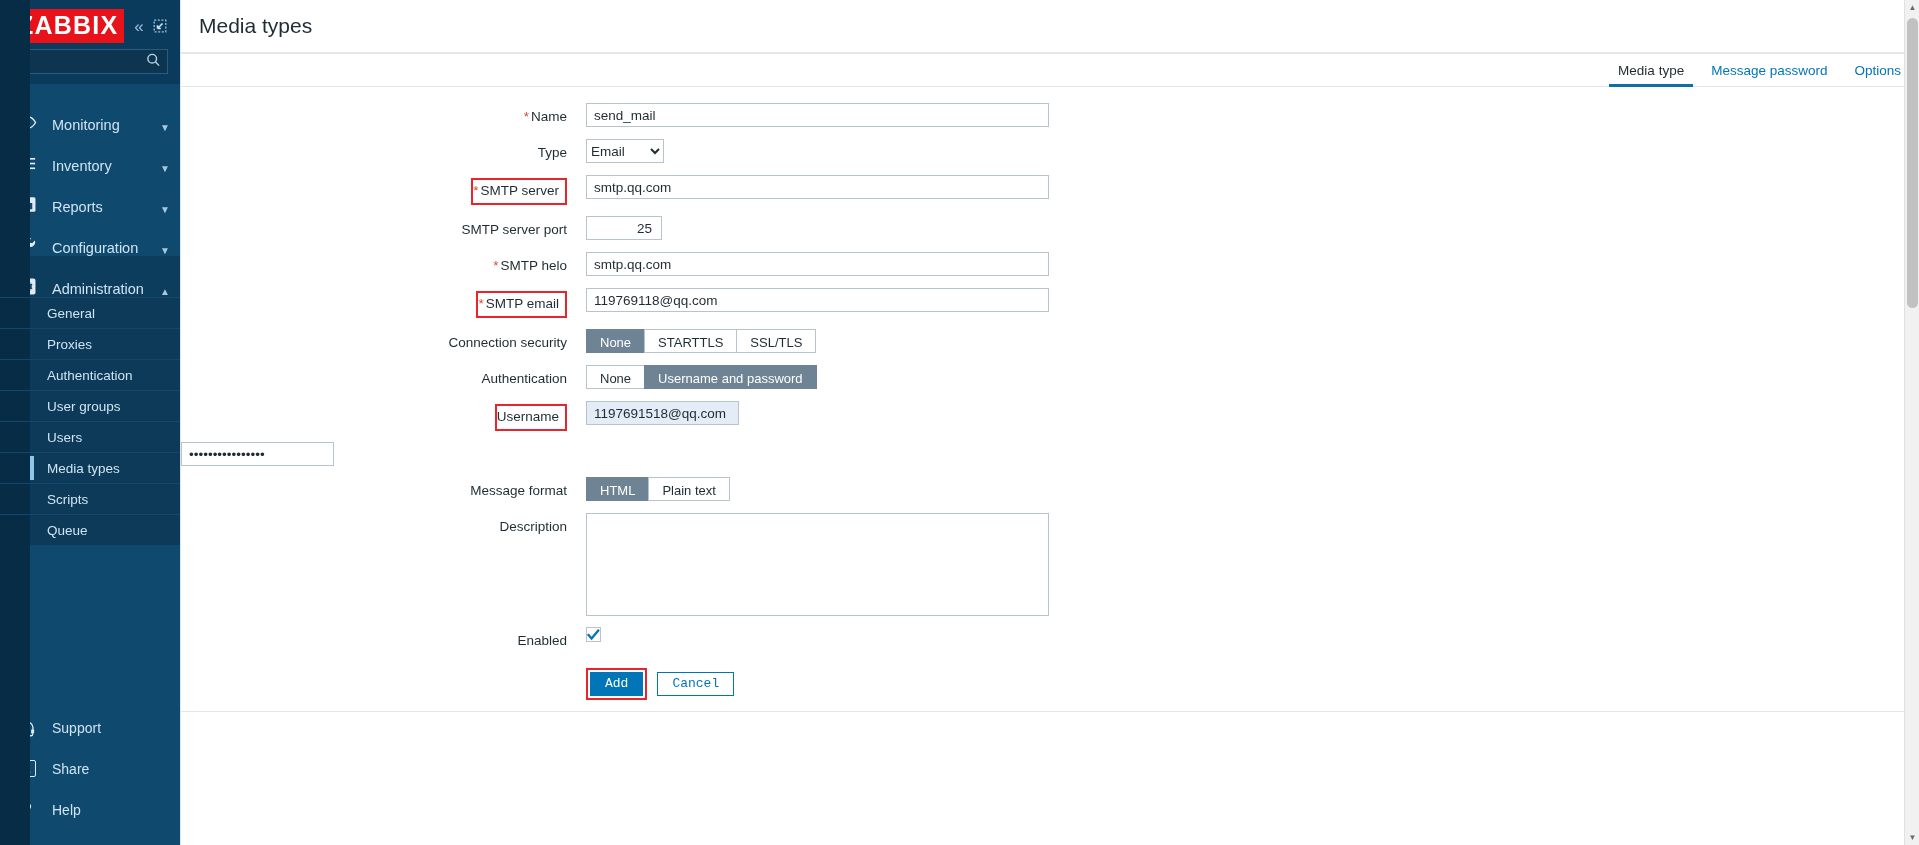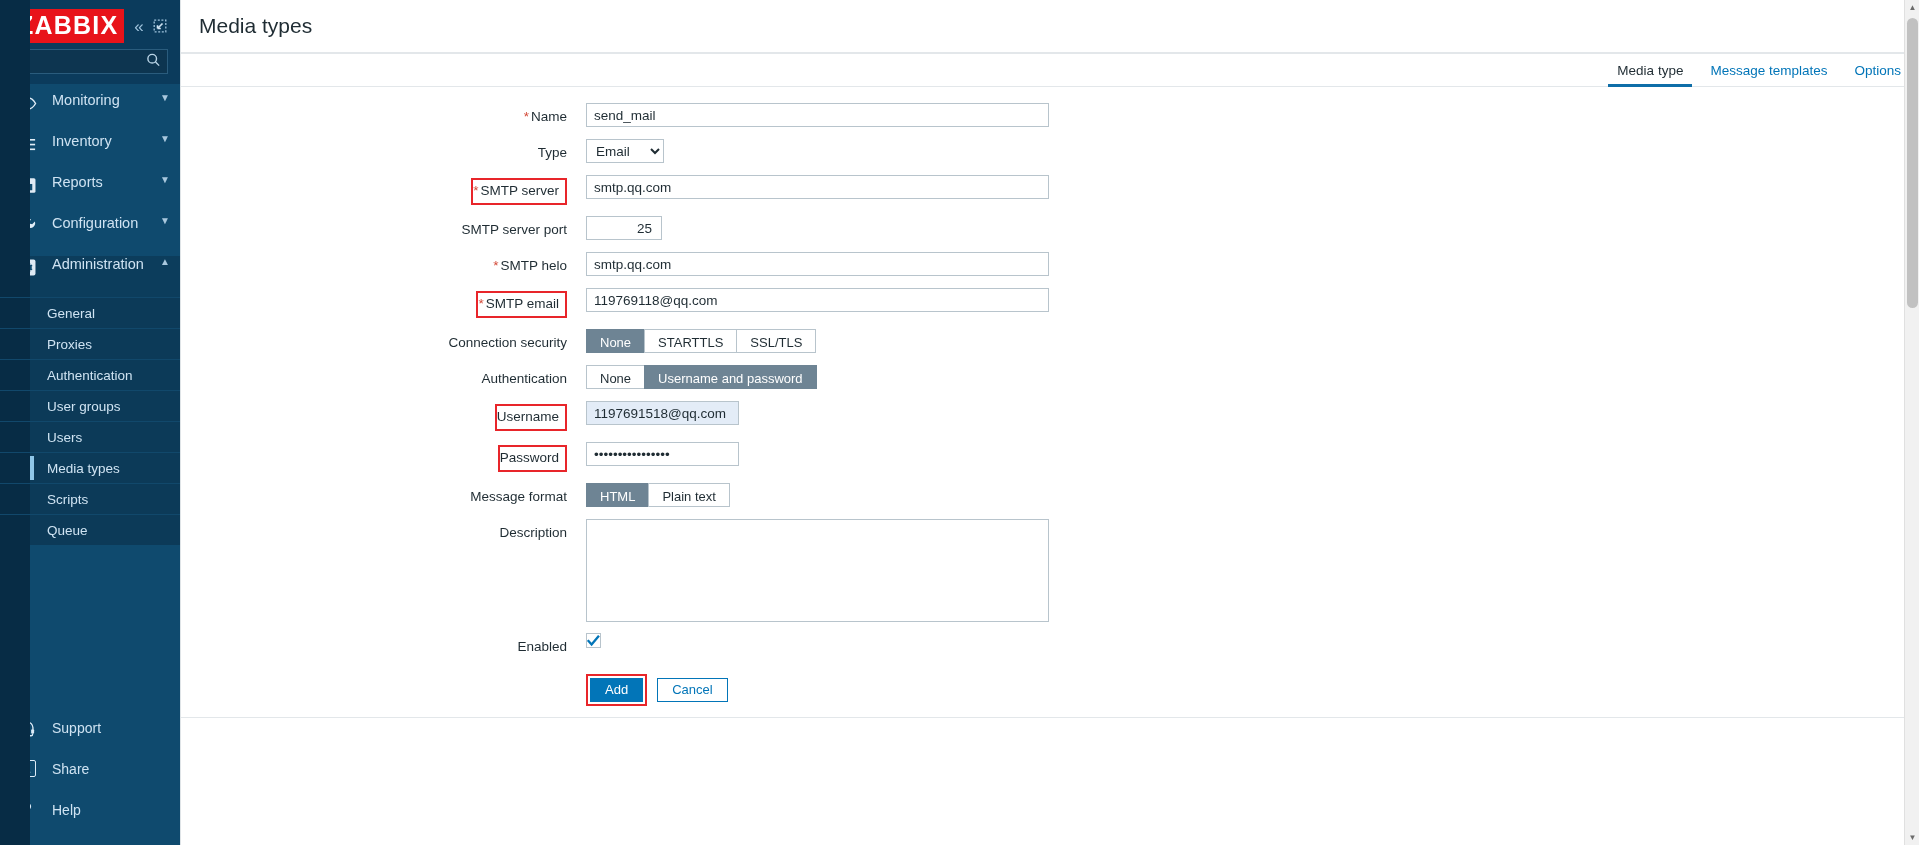--- a/index.html
+++ b/index.html
@@ -62,21 +62,21 @@
     color: #cfe3f0; font-size: 12px; padding: 0 26px 0 7px;
     font-family: "Liberation Sans", sans-serif;
   }
   .search-icon {
     position: absolute; right: 6px; top: 50%; transform: translateY(-50%);
     color: #b9d4e6;
   }
 
   .nav { padding-top: 8px; }
   .nav-item {
-    display: flex; align-items: flex-start;
+    display: flex; align-items: flex-end;
     height: 41px;
     padding: 0 10px 0 16px;
     color: #cfe3f2;
     font-size: 14.5px;
     cursor: pointer;
     position: relative;
   }
   .nav-item .n-ico {
     width: 22px; height: 22px; margin-right: 14px;
     display: inline-flex; align-items: center; justify-content: center;
@@ -212,21 +212,20 @@
   input.txt.mid { width: 153px; }
   input.txt.num { width: 76px; text-align: right; padding-right: 9px; }
   input.txt.autofill { background: #e3ecf7; }
 
   select.sel {
     height: 24px; width: 78px;
     border: 1px solid #b8c4cc;
     font-size: 13.5px; color: #1f2c33;
     font-family: "Liberation Sans", sans-serif;
     background: #fff;
-    padding-left: 5px;
   }
 
   .seg { display: flex; }
   .seg button {
     height: 24px;
     border: 1px solid #b8c4cc;
     border-right: none;
     background: #fff;
     font-size: 13px;
     color: #1f2c33;
@@ -260,21 +259,21 @@
     cursor: pointer;
   }
   .chk svg { display: block; }
 
   .btnrow { display: flex; align-items: center; gap: 10px; }
   .btn {
     height: 24px;
     font-size: 13px;
     padding: 0 14px;
     cursor: pointer;
-    font-family: Liberation Sans, sans-serif;
+    font-family: Liberation Mono, monospace;
     line-height: 22px;
   }
   .btn-primary {
     background: #0275b8; color: #fff; border: 1px solid #0275b8;
   }
   .btn-secondary {
     background: #fff; color: #0275b8; border: 1px solid #0275b8;
   }
   .btn-hl-wrap {
     border: 2.5px solid #e8252a;
@@ -455,21 +454,21 @@
     </div>
 
     <div class="content">
       <div class="card">
 
         <div class="tabs">
           <div class="tab active">
             <span>Media type</span>
           </div>
           <div class="tab">
-            <span>Message templates</span>
+            <span>Message password</span>
           </div>
           <div class="tab">
             <span>Options</span>
           </div>
         </div>
 
         <div class="form">
 
           <div class="row">
             <div class="lbl">
@@ -561,25 +560,20 @@
               <span class="hl-label">
                 <span>Username</span>
               </span>
             </div>
             <div class="field">
               <input class="txt mid autofill" type="text" value="1197691518@qq.com" style="">
             </div>
           </div>
 
           <div class="row">
-            <div class="lbl">
-              <span class="hl-label">
-                <span>Password</span>
-              </span>
-            </div>
             <div class="field">
               <input class="txt mid" type="text" value="••••••••••••••••" style="">
             </div>
           </div>
 
           <div class="row">
             <div class="lbl">
               <span>Message format</span>
             </div>
             <div class="field">

